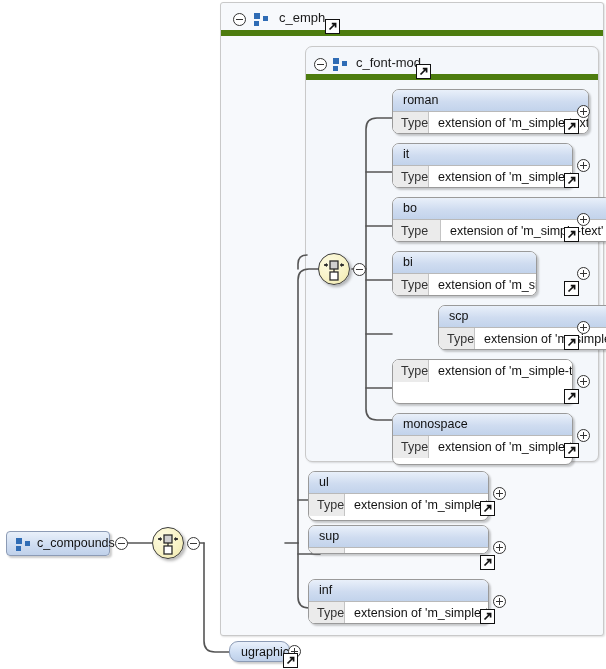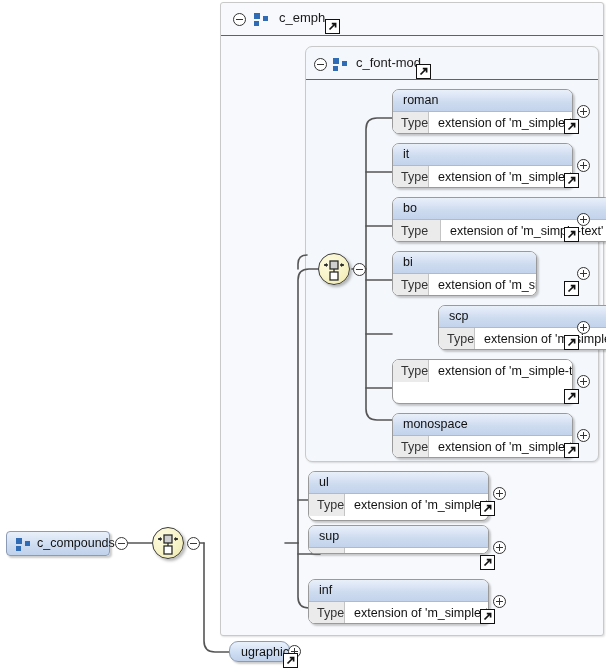--- a/index.html
+++ b/index.html
@@ -36,21 +36,21 @@
     box-shadow: 1px 1px 2px rgba(0,0,0,0.13);
     box-sizing: border-box;
   }
   .group-box.inner {
     background: #f4f7fb;
     border-radius: 7px;
   }
   .group-head {
     position: relative;
     height: 33px;
-    border-bottom: 1px solid #4d7c0f;
+    border-bottom: 6px solid #4d7c0f;
     box-sizing: border-box;
   }
   .group-title {
     position: absolute;
     left: 58px;
     top: 7px;
     font-size: 13px;
     color: #1a1a1a;
     white-space: nowrap;
   }
@@ -317,21 +317,21 @@
     <svg width="30" height="30" viewBox="0 0 30 30">
       <path d="M5 11 L9 11 M21 11 L25 11" stroke="#2b2b2b" stroke-width="1.4" fill="none"></path>
       <path d="M5 11 l3 -2 v4 z M25 11 l-3 -2 v4 z" fill="#2b2b2b"></path>
       <rect x="11" y="7" width="8" height="8" fill="#cfcfcf" stroke="#2b2b2b" stroke-width="1.3"></rect>
       <path d="M15 15 L15 18" stroke="#2b2b2b" stroke-width="1.3" fill="none"></path>
       <rect x="11" y="18" width="8" height="8" fill="#ffffff" stroke="#2b2b2b" stroke-width="1.3"></rect>
     </svg>
   </div>
   <div class="wire-toggle" style="left:353px; top:263px;"></div>
 
-  <div class="elem" style="left:392px; top:89px; width:181px; height:45px;">
+  <div class="elem" style="left:392px; top:89px; width:197px; height:45px;">
     <div class="name-row">roman</div>
     <div class="type-row">
       <div class="type-label">Type</div>
       <div class="type-value">extension of 'm_simple-text'</div>
     </div>
   </div>
   <div class="plus-circle" style="left:577px; top:105px;"></div>
   <div class="link-badge" style="left:564px; top:119px;">
     <svg width="13" height="13" viewBox="0 0 13 13">
         <path d="M3.5 9.5 L9 4 M5.8 3.6 L9.6 3.6 L9.6 7.4" stroke="#111" stroke-width="1.7" fill="none"></path>
@@ -400,21 +400,21 @@
       <div class="type-value">extension of 'm_simple-text'</div>
     </div>
   </div>
   <div class="plus-circle" style="left:577px; top:375px;"></div>
   <div class="link-badge" style="left:564px; top:389px;">
     <svg width="13" height="13" viewBox="0 0 13 13">
         <path d="M3.5 9.5 L9 4 M5.8 3.6 L9.6 3.6 L9.6 7.4" stroke="#111" stroke-width="1.7" fill="none"></path>
       </svg>
   </div>
 
-  <div class="elem" style="left:392px; top:413px; width:181px; height:45px;">
+  <div class="elem" style="left:392px; top:413px; width:181px; height:52px;">
     <div class="name-row">monospace</div>
     <div class="type-row">
       <div class="type-label">Type</div>
       <div class="type-value">extension of 'm_simple-text'</div>
     </div>
   </div>
   <div class="plus-circle" style="left:577px; top:429px;"></div>
   <div class="link-badge" style="left:564px; top:443px;">
     <svg width="13" height="13" viewBox="0 0 13 13">
         <path d="M3.5 9.5 L9 4 M5.8 3.6 L9.6 3.6 L9.6 7.4" stroke="#111" stroke-width="1.7" fill="none"></path>

